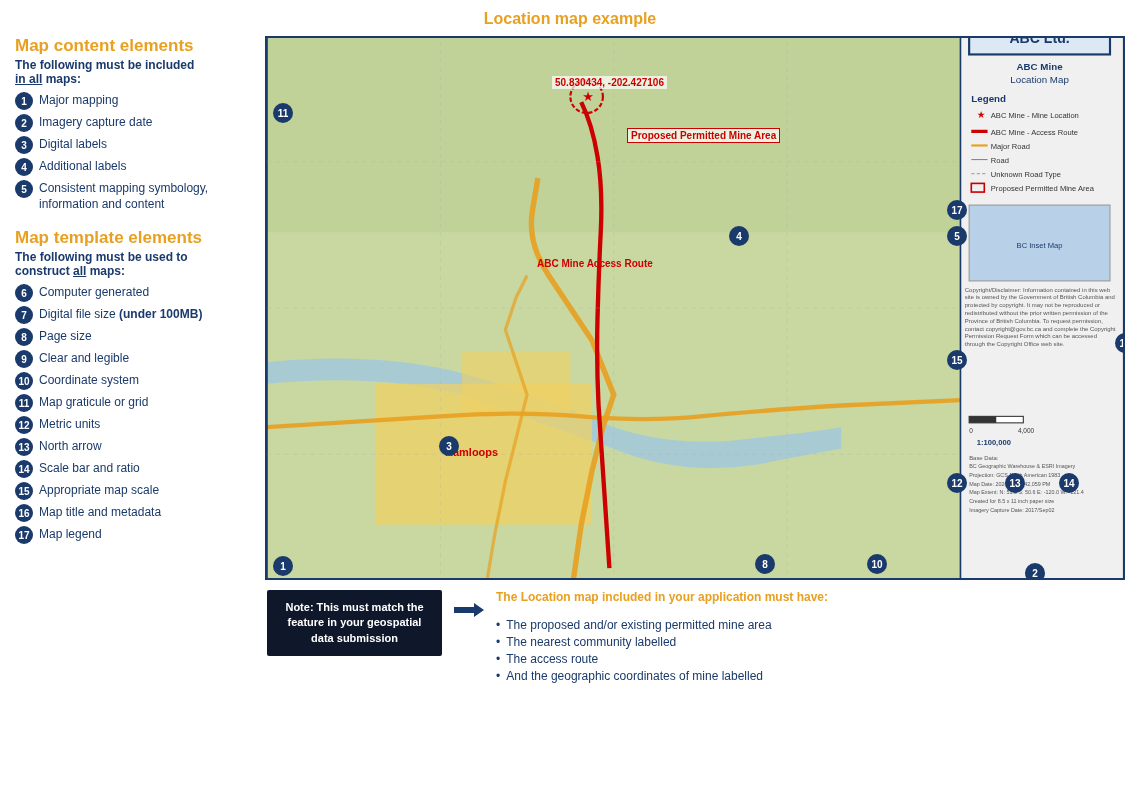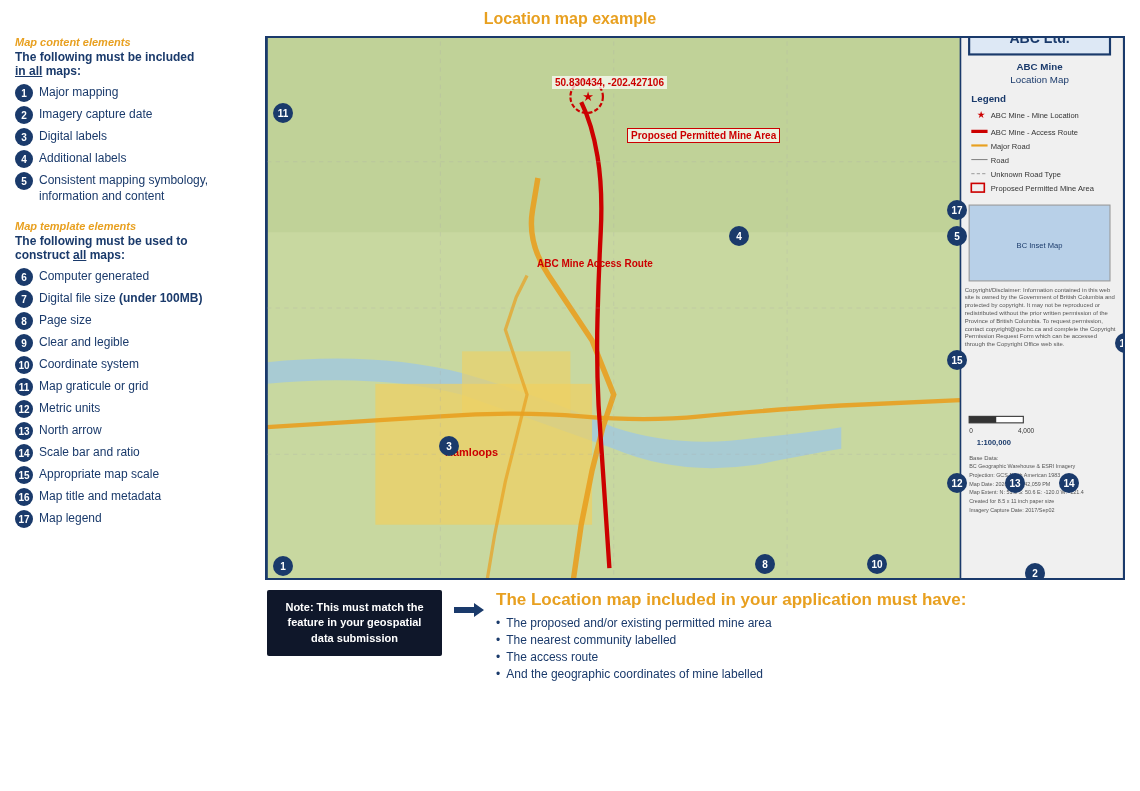--- a/index.html
+++ b/index.html
@@ -35,24 +35,23 @@
 
     
     .left-panel {
       width: 240px;
       flex-shrink: 0;
       padding-right: 5px;
     }
 
     .section-title {
       color: #e8a020;
-      font-size: 11px;
+      font-size: 17px;
       font-weight: bold;
       margin-bottom: 2px;
-      font-style: italic;
     }
 
     .section-subtitle {
       color: #1a3a6b;
       font-size: 12px;
       font-weight: bold;
       margin-bottom: 6px;
     }
 
     .section-subtitle u {
@@ -150,23 +149,23 @@
       font-weight: bold;
       line-height: 1.4;
     }
 
     .requirements-box {
       flex: 1;
     }
 
     .req-title {
       color: #e8a020;
-      font-size: 17px;
-      font-weight: bold;
-      margin-bottom: 6px;
+      font-size: 12px;
+      font-weight: bold;
+      margin-bottom: 14px;
     }
 
     .req-list {
       list-style: none;
     }
 
     .req-list li {
       color: #1a3a6b;
       font-size: 12px;
       margin-bottom: 3px;

